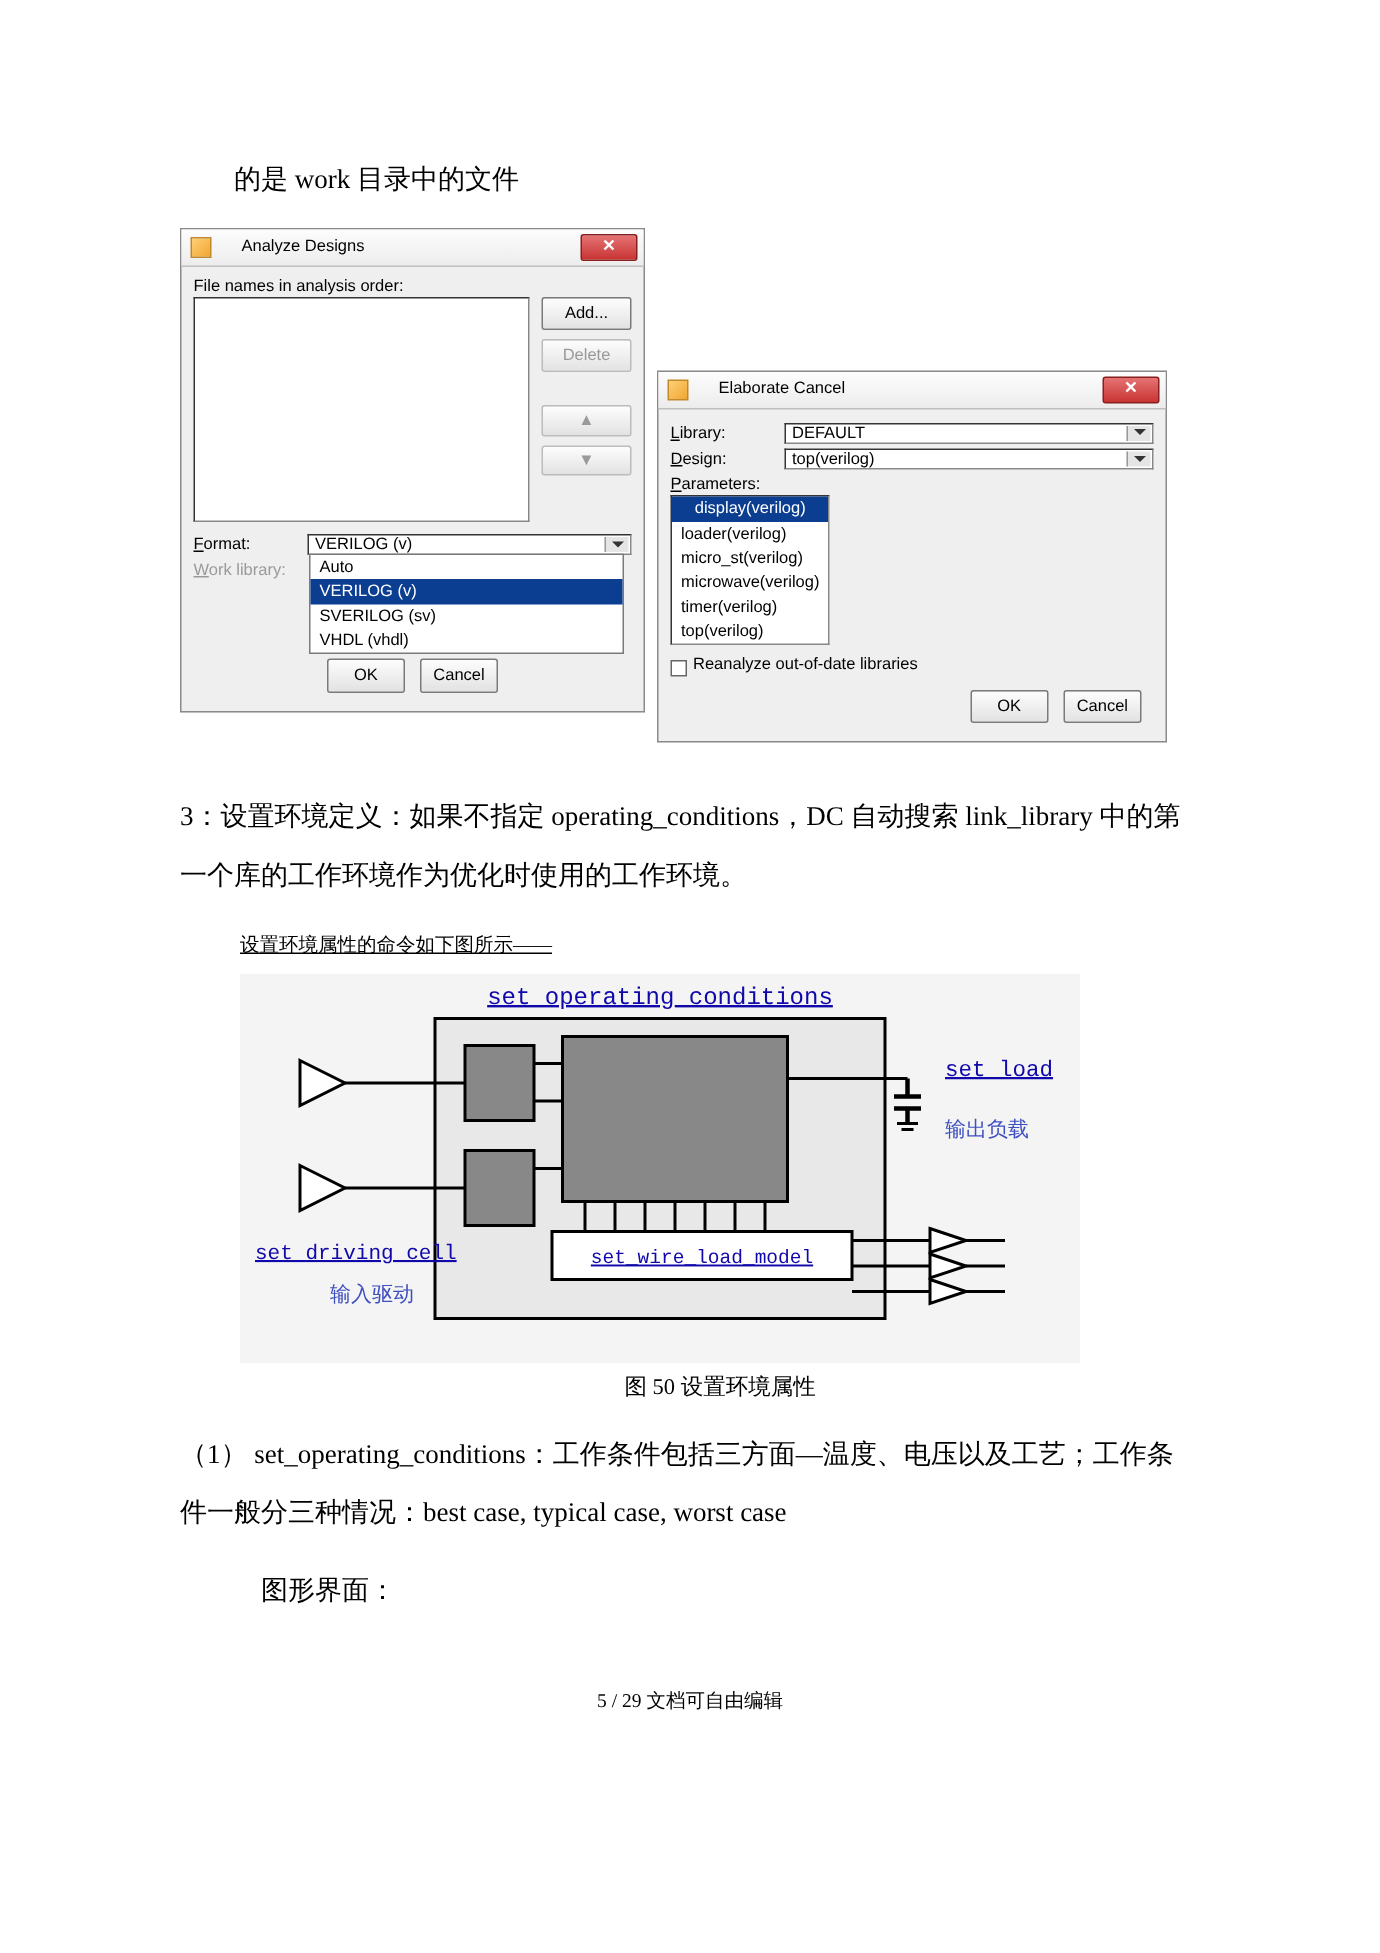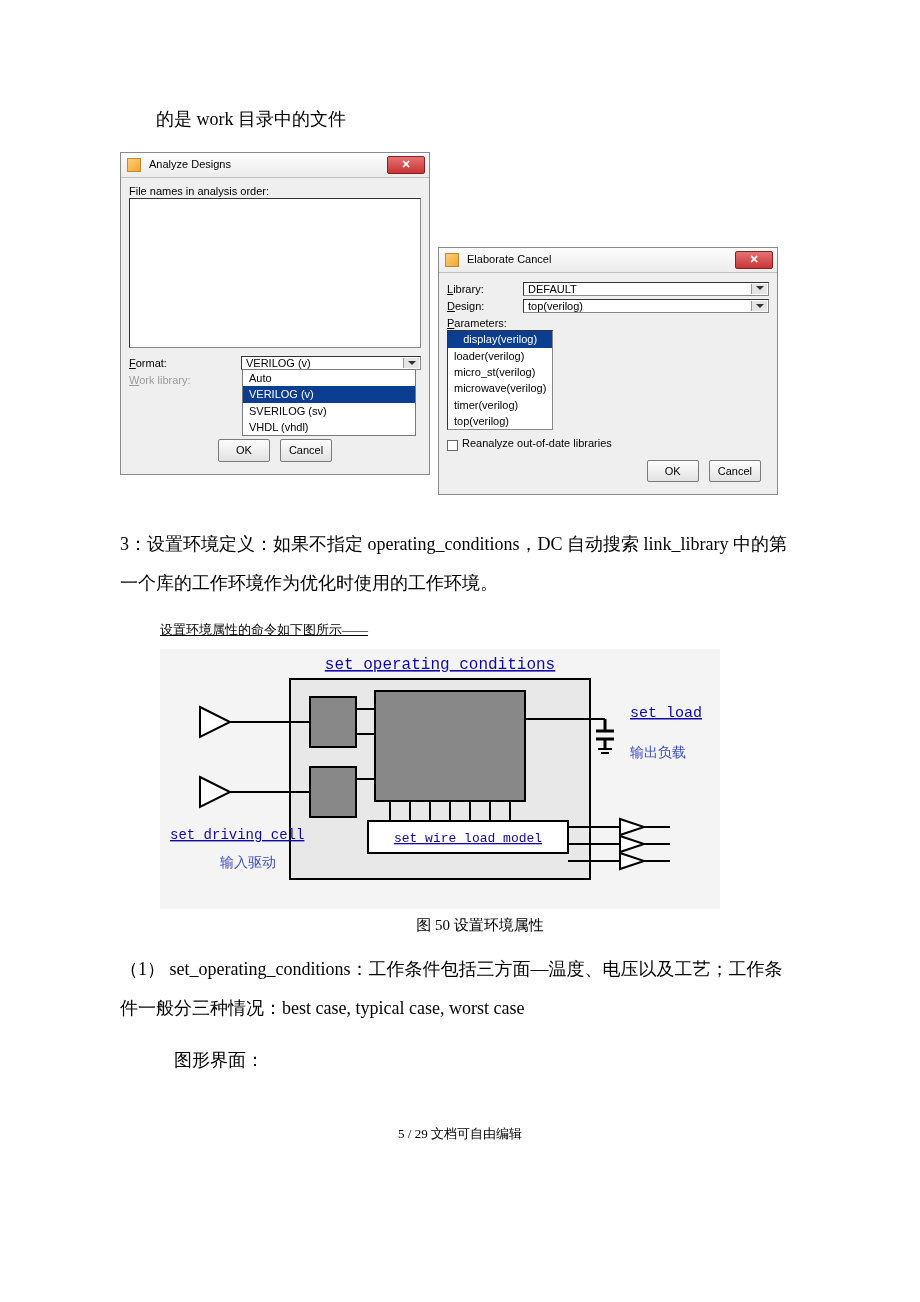--- a/index.html
+++ b/index.html
@@ -25,21 +25,21 @@
     font-size: 11px;
     line-height: 1.3;
     color: #000;
   }
   .dlg-title {
     display: flex; align-items: center; justify-content: space-between;
     padding: 3px 4px 3px 6px;
     background: linear-gradient(#fdfdfd,#ececec);
     border-bottom: 1px solid #c0c0c0;
   }
-  .dlg-title .t-left { display: flex; align-items: center; gap: 8px; }
+  .dlg-title .t-left { display: flex; align-items: center; gap: 20px; }
   .dlg-title .app-icon {
     width: 14px; height: 14px; background: linear-gradient(135deg,#ffcf76,#f0a732);
     border: 1px solid #c08a2a;
   }
   .dlg-close {
     width: 38px; height: 18px;
     background: linear-gradient(#e57373,#c93434);
     border: 1px solid #8a1f1f;
     border-radius: 2px;
     color: #fff; text-align: center; font-weight: bold;
@@ -104,24 +104,31 @@
       <span class="t-left">
         <span class="app-icon"></span>
         <span>Analyze Designs</span>
       </span>
       <span class="dlg-close">✕</span>
     </div>
     <div class="dlg-body">
       <div>File names in analysis order:</div>
       <div style="display:flex;">
         <div class="list-box"></div>
+        <div class="btn-col">
+          <div class="btn">Add...</div>
+          <div class="btn disabled">Delete</div>
+          <div style="height:10px"></div>
+          <div class="btn arrow disabled">▲</div>
+          <div class="btn arrow disabled">▼</div>
+        </div>
       </div>
       <div class="dlg-row" style="margin-top:8px; position:relative;">
         <div class="dlg-lbl"><span class="ul">F</span>ormat:</div>
-        <div class="inp" style="position:relative;margin-left:36px;">
+        <div class="inp" style="position:relative;">
           <span>VERILOG (v)</span>
           <span class="dd-arrow"></span>
           <div class="drop-open">
             <div class="opt">Auto</div>
             <div class="opt sel">VERILOG (v)</div>
             <div class="opt">SVERILOG (sv)</div>
             <div class="opt">VHDL (vhdl)</div>
           </div>
         </div>
       </div>

